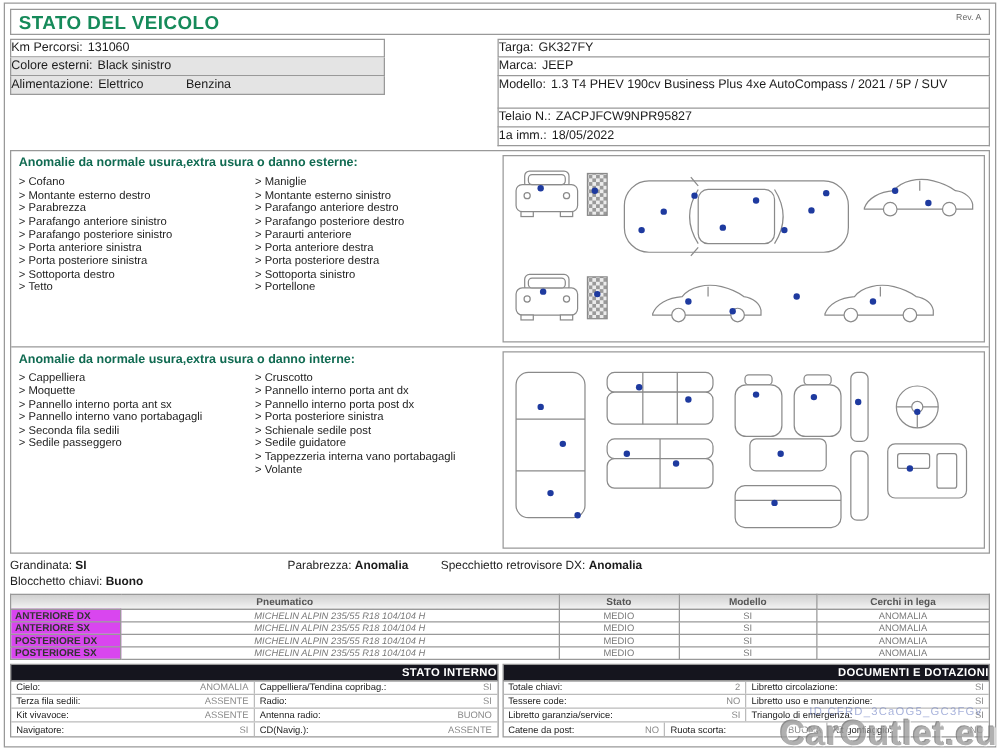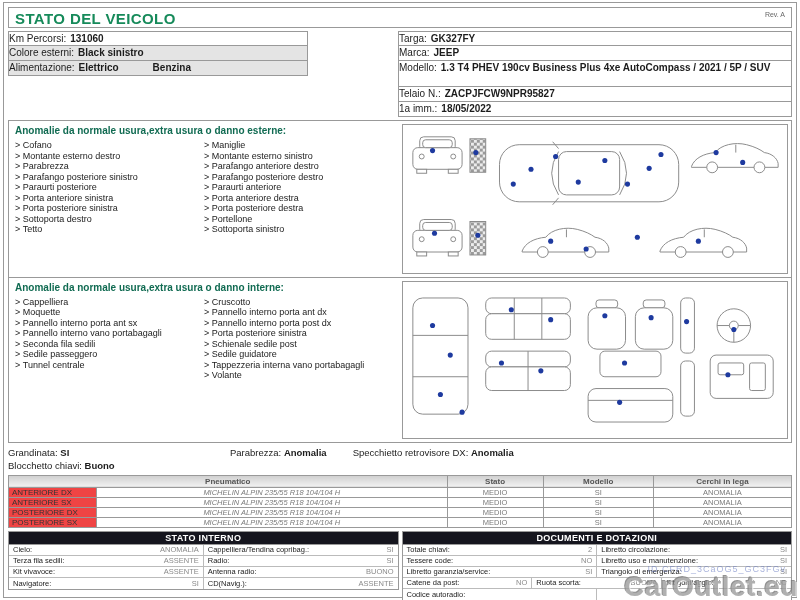--- a/index.html
+++ b/index.html
@@ -11,21 +11,21 @@
   .title{color:var(--accent_green,#168a5a);font-weight:bold;font-size:15px;letter-spacing:.4px}
   .rev{font-size:7px;color:#666;margin-top:1px}
 
   .info{display:flex;margin-top:3px}
   .info-left{width:300px;margin-right:90px}
   .info-right{flex:1}
   .irow{display:flex;align-items:flex-start;border:1px solid #999;border-top:none;padding:1px 0;min-height:15px;flex-wrap:wrap}
   .irow.first{border-top:1px solid #999}
   .irow.gray{background:var(--row_gray_bg,#e4e4e4)}
   .lab{margin-right:4px;white-space:nowrap}
-  .val{font-weight:bold}
+  .val{font-weight:normal}
   .val2{margin-left:34px}
   .modello{min-height:26px}
 
   .main{border:1px solid #999;margin-top:3px}
   .sect{display:flex;border-bottom:1px solid #999}
   .sect:last-child{border-bottom:none}
   .sect-left{width:390px;padding:4px 6px}
   .sect-left.ext{min-height:150px}
   .sect-left.int{min-height:164px}
   .sect-title{color:var(--section_title_green,#116b52);font-weight:bold;font-size:10px;margin-bottom:4px}
@@ -39,28 +39,28 @@
 
   .status{margin-top:3px;font-size:9.5px}
   .srow{display:flex;line-height:13px}
   .spair{margin-right:26px;white-space:nowrap}
   .spair.w1{width:222px;margin-right:0}
   .sval{font-weight:bold}
 
   .tires{width:100%;border-collapse:collapse;margin-top:3px;table-layout:fixed}
   .tires th{background:linear-gradient(#cfcfcf,#f1f1f1);border:1px solid #999;font-size:8px;color:#555;padding:1px;height:12px}
   .tires td{border:1px solid #999;font-size:7.5px;text-align:center;color:#7a7a7a;padding:0 3px;height:10px}
-  .tires td.pos{background:#ef4444;color:#333;font-weight:normal;text-align:left;font-size:8px}
+  .tires td.pos{background:#d946ef;color:#333;font-weight:bold;text-align:left;font-size:8px}
   .tires td.spec{font-style:italic}
   .cw1{width:88px}.cw2{width:350px}.cw3{width:96px}.cw4{width:110px}.cw5{width:138px}
 
   .bottom{display:flex;margin-top:3px;align-items:flex-start}
   .btable{flex:1;border:1px solid #999;background:#fff}
   .btable.left{margin-right:3px}
-  .bhead{background:var(--dark_header_bg,#15151e);color:#fff;text-align:center;font-weight:bold;font-size:9px;height:13px;line-height:13px;border-bottom:1px solid #999;letter-spacing:.3px}
+  .bhead{background:var(--dark_header_bg,#15151e);color:#fff;text-align:right;font-weight:bold;font-size:9px;height:13px;line-height:13px;border-bottom:1px solid #999;letter-spacing:.3px}
   .brow{display:flex;border-bottom:1px solid #bbb;font-size:7.5px;height:11px;align-items:center}
   .brow:last-child{border-bottom:none}
   .bpair{flex:1;display:flex;justify-content:space-between;padding:0 4px;border-right:1px solid #bbb;height:100%;align-items:center;overflow:hidden;white-space:nowrap}
   .bpair:last-child{border-right:none}
   .blbl{color:#222}
   .bval{color:#8a8a8a;margin-left:4px}
 
   .stamp{position:absolute;right:14px;bottom:26px;font-size:9px;color:rgba(95,115,190,.55);letter-spacing:1px}
   .watermark{position:absolute;right:2px;bottom:-3px;font-size:28px;font-weight:bold;color:#9d9d9d;opacity:.8;letter-spacing:.5px;text-shadow:1px 1px 0 #fff,-1px -1px 0 #777;font-family:"Liberation Sans",sans-serif}
 </style>
@@ -118,38 +118,38 @@
 
     <div class="sect">
       <div class="sect-left ext">
         <div class="sect-title">Anomalie da normale usura,extra usura o danno esterne:</div>
         <div class="cols">
           <div class="col">
 
           <div class="li">Cofano</div>
               <div class="li">Montante esterno destro</div>
               <div class="li">Parabrezza</div>
+              <div class="li">Parafango anteriore sinistro</div>
               <div class="li">Parafango posteriore sinistro</div>
-              <div class="li">Paraurti posteriore</div>
               <div class="li">Porta anteriore sinistra</div>
               <div class="li">Porta posteriore sinistra</div>
               <div class="li">Sottoporta destro</div>
               <div class="li">Tetto</div>
             </div>
           <div class="col">
 
           <div class="li">Maniglie</div>
               <div class="li">Montante esterno sinistro</div>
               <div class="li">Parafango anteriore destro</div>
               <div class="li">Parafango posteriore destro</div>
               <div class="li">Paraurti anteriore</div>
               <div class="li">Porta anteriore destra</div>
               <div class="li">Porta posteriore destra</div>
+              <div class="li">Sottoporta sinistro</div>
               <div class="li">Portellone</div>
-              <div class="li">Sottoporta sinistro</div>
             </div>
         </div>
       </div>
       <div class="sect-right">
         <div class="diagram">
           <svg class="diag-svg" viewBox="0 0 390 150" preserveAspectRatio="xMidYMid meet">
             <defs>
               <pattern id="chk" width="6" height="6" patternUnits="userSpaceOnUse">
                 <rect width="6" height="6" fill="#ececec"></rect>
                 <rect width="3" height="3" fill="#9a9a9a"></rect>
@@ -218,21 +218,20 @@
         <div class="sect-title">Anomalie da normale usura,extra usura o danno interne:</div>
         <div class="cols">
           <div class="col">
 
           <div class="li">Cappelliera</div>
               <div class="li">Moquette</div>
               <div class="li">Pannello interno porta ant sx</div>
               <div class="li">Pannello interno vano portabagagli</div>
               <div class="li">Seconda fila sedili</div>
               <div class="li">Sedile passeggero</div>
-              <div class="li">Tunnel centrale</div>
             </div>
           <div class="col">
 
           <div class="li">Cruscotto</div>
               <div class="li">Pannello interno porta ant dx</div>
               <div class="li">Pannello interno porta post dx</div>
               <div class="li">Porta posteriore sinistra</div>
               <div class="li">Schienale sedile post</div>
               <div class="li">Sedile guidatore</div>
               <div class="li">Tappezzeria interna vano portabagagli</div>
@@ -453,29 +452,19 @@
           </div>
         <div class="bpair">
             <span class="blbl">Ruota scorta:</span>
             <span class="bval">BUONA</span>
           </div>
         <div class="bpair">
             <span class="blbl">Kit gonfiaggio:</span>
             <span class="bval">NO</span>
           </div>
       </div>
-      <div class="brow">
-        <div class="bpair">
-            <span class="blbl">Codice autoradio:</span>
-            <span class="bval"></span>
-          </div>
-        <div class="bpair">
-            <span class="blbl"></span>
-            <span class="bval"></span>
-          </div>
-      </div>
     </div>
   </div>
 
 </div>
 
 <div class="stamp">ID CFRD_3CaOG5_GC3FGv</div>
 <div class="watermark">CarOutlet.eu</div>
 
 </body></html>

